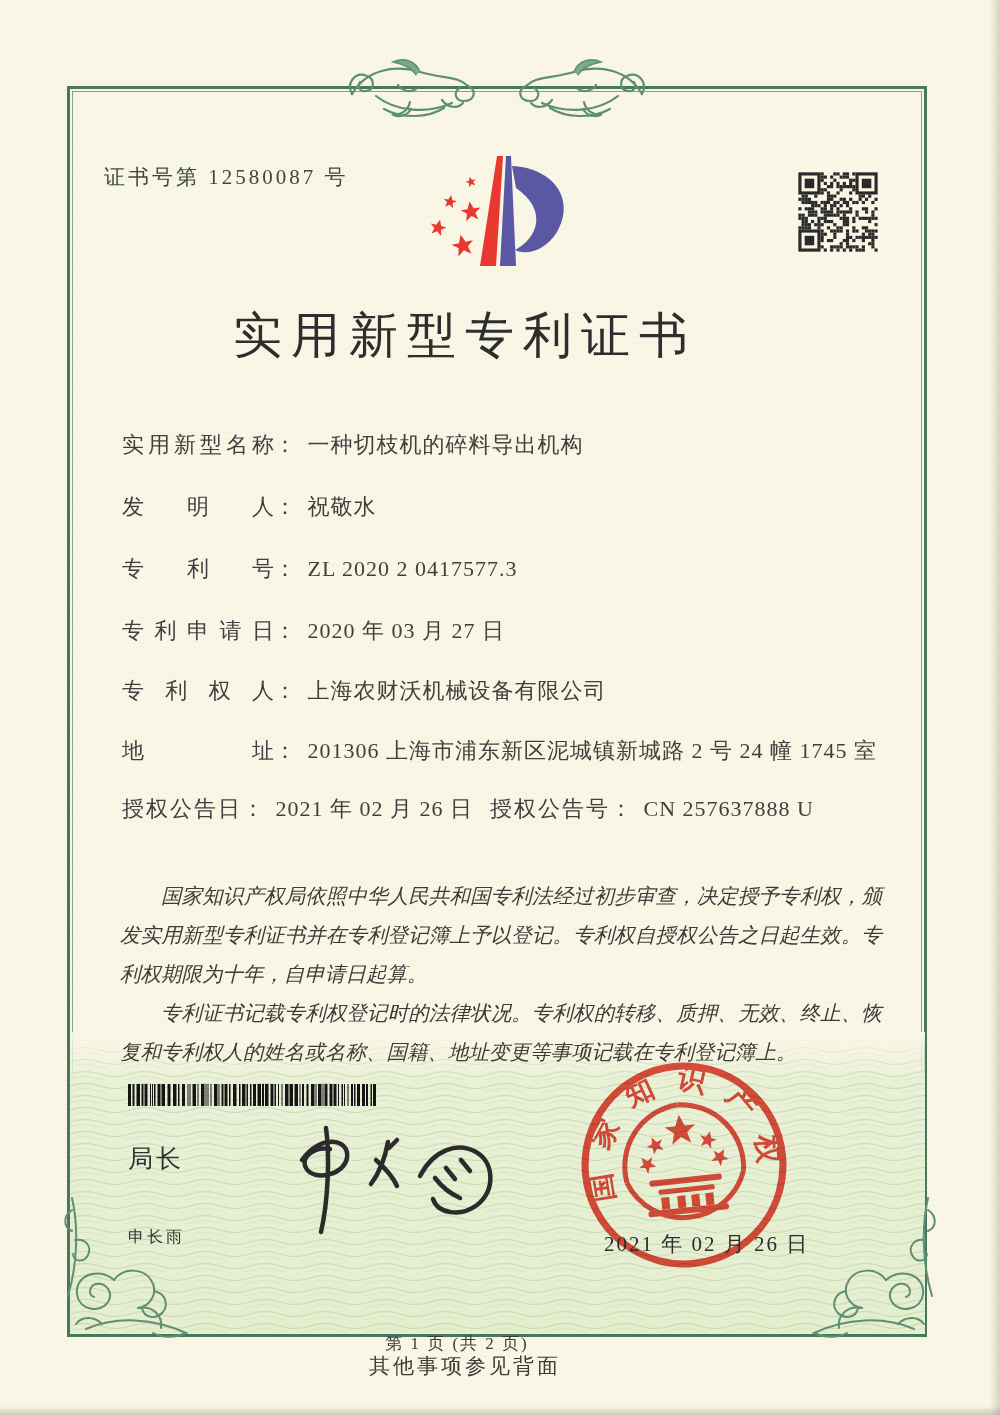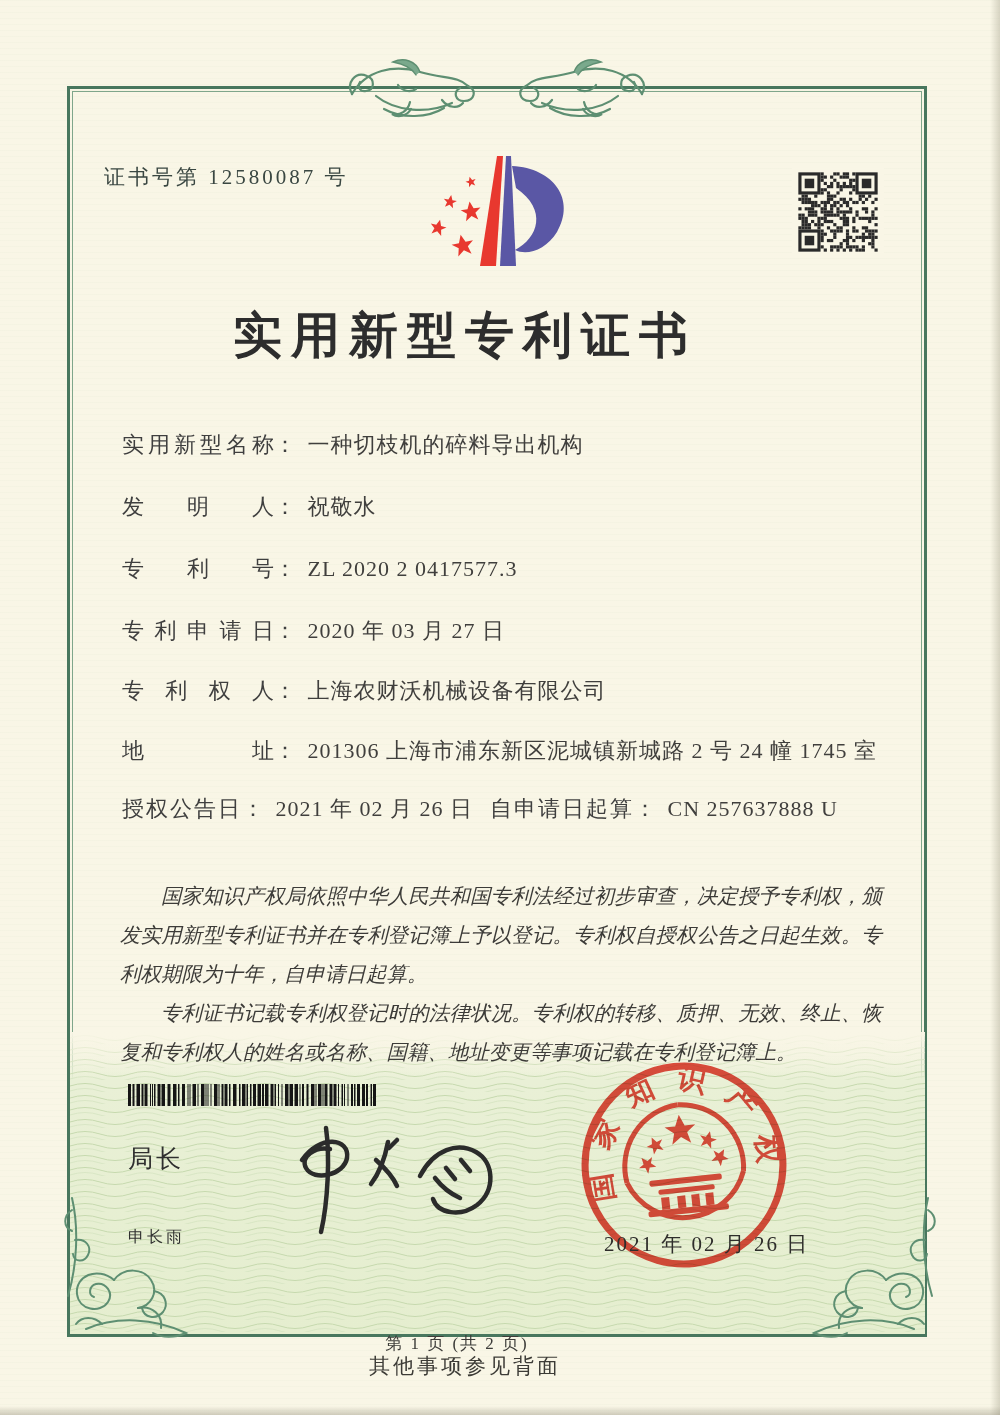--- a/index.html
+++ b/index.html
@@ -14,21 +14,21 @@
   
   .frame{position:absolute;left:67px;top:86px;right:73px;bottom:78px;border:3px solid #48775e;}
   .frame-inner{position:absolute;left:2px;top:2px;right:2px;bottom:2px;border:1px solid #7fa68b;}
   
   .orn{position:absolute;pointer-events:none;}
   
   .cert-no{position:absolute;left:104px;top:163px;font-size:21px;letter-spacing:3px;color:#3a4742;white-space:nowrap;}
   .logo{position:absolute;left:426px;top:148px;}
   .qr{position:absolute;left:792px;top:166px;}
   .title{position:absolute;left:0;right:70px;top:303px;text-align:center;
-    font-size:49px;font-weight:700;letter-spacing:9px;color:#2d2d2d;white-space:nowrap;}
+    font-size:49px;font-weight:400;letter-spacing:9px;color:#2d2d2d;white-space:nowrap;}
   
   .frow{position:absolute;left:122px;font-size:22px;white-space:nowrap;}
   .flabel{display:inline-block;width:152px;text-align:justify;text-align-last:justify;text-justify:inter-character;color:#3f3f3f;}
   .fcolon{color:#3f3f3f;}
   .fvalue{margin-left:6px;letter-spacing:1px;color:#403f3d;text-align:right;}
   .grant-right{position:absolute;left:368px;top:0;white-space:nowrap;}
   .gl{letter-spacing:2px;color:#3f3f3f;}
   
   .body-text{position:absolute;left:120px;top:877px;width:762px;font-size:20.5px;line-height:1.9;text-align:justify;color:#3c3b38;font-style:italic;}
   .body-text p{margin:0;text-indent:2em;}
@@ -398,21 +398,21 @@
   </div>
   <div class="frow" style="top:736px">
     <span class="flabel">地址</span><span class="fcolon">：</span>
     <span class="fvalue">201306 上海市浦东新区泥城镇新城路 2 号 24 幢 1745 室</span>
   </div>
 
   <div class="frow" style="top:794px">
     <span class="gl">授权公告日</span><span class="fcolon">：</span>
     <span class="fvalue">2021 年 02 月 26 日</span>
     <span class="grant-right">
-      <span class="gl">自申请日起算</span><span class="fcolon">：</span>
+      <span class="gl">授权公告号</span><span class="fcolon">：</span>
       <span class="fvalue">CN 257637888 U</span>
     </span>
   </div>
 
   <div class="body-text">
     <p>国家知识产权局依照中华人民共和国专利法经过初步审查，决定授予专利权，颁发实用新型专利证书并在专利登记簿上予以登记。专利权自授权公告之日起生效。专利权期限为十年，自申请日起算。</p>
     <p>专利证书记载专利权登记时的法律状况。专利权的转移、质押、无效、终止、恢复和专利权人的姓名或名称、国籍、地址变更等事项记载在专利登记簿上。</p>
   </div>
 
   <svg id="barcode-svg" class="barcode" width="248" height="22">

